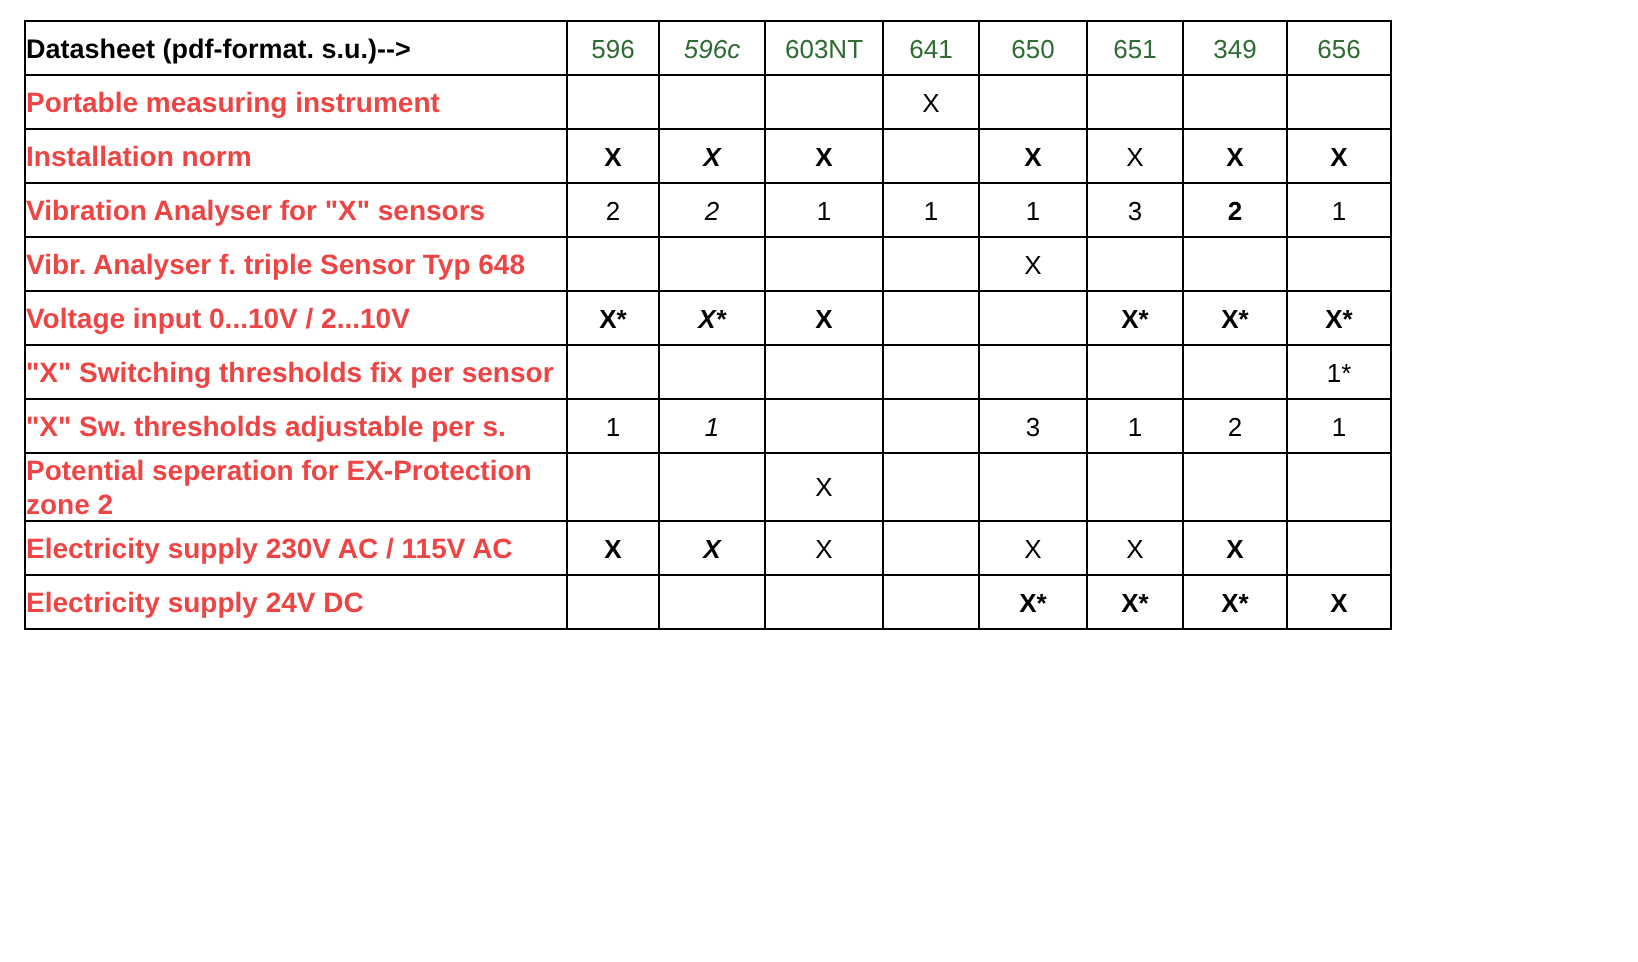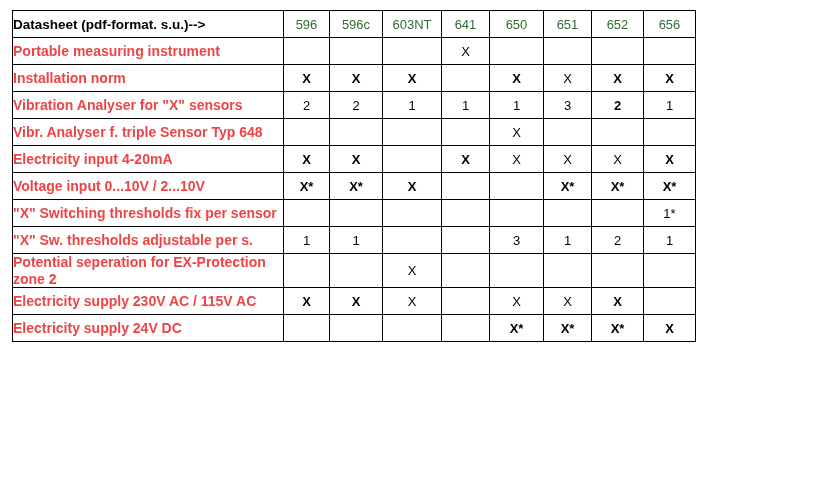--- a/index.html
+++ b/index.html
@@ -60,21 +60,21 @@
   td.mark {
     text-align: center;
     font-size: 13px;
     color: #000000;
     font-weight: normal;
   }
   td.mark.b {
     font-weight: bold;
   }
   .c0 { width: 46px; margin-left: 28px; }
-  .c1 { width: 53px; }
+  .c1 { width: 53px; font-style: italic; }
   .c2 { width: 59px; }
   .c3 { width: 48px; }
   .c4 { width: 54px; }
   .c5 { width: 48px; margin-left: 24px; }
   .c6 { width: 52px; }
   .c7 { width: 52px; }
   .tall td { height: 42px; }
 </style>
 </head>
 <body>
@@ -83,21 +83,21 @@
   <table class="datasheet">
     <tbody>
       <tr>
         <td class="titlecell">Datasheet (pdf-format. s.u.)--&gt;</td>
         <td class="colhead c0">596</td>
         <td class="colhead c1">596c</td>
         <td class="colhead c2">603NT</td>
         <td class="colhead c3">641</td>
         <td class="colhead c4">650</td>
         <td class="colhead c5">651</td>
-        <td class="colhead c6">652</td>
+        <td class="colhead c6">349</td>
         <td class="colhead c7">656</td>
       </tr>
 
       <tr>
         <td class="rowlabel">Portable measuring instrument</td>
         <td class="mark c0"></td>
         <td class="mark c1"></td>
         <td class="mark c2"></td>
         <td class="mark c3">X</td>
         <td class="mark c4"></td>
@@ -135,31 +135,20 @@
         <td class="mark c0"></td>
         <td class="mark c1"></td>
         <td class="mark c2"></td>
         <td class="mark c3"></td>
         <td class="mark c4">X</td>
         <td class="mark c5"></td>
         <td class="mark c6"></td>
         <td class="mark c7"></td>
       </tr>
 
-      <tr>
-        <td class="rowlabel">Electricity input 4-20mA</td>
-        <td class="mark b c0">X</td>
-        <td class="mark b c1">X</td>
-        <td class="mark c2"></td>
-        <td class="mark b c3">X</td>
-        <td class="mark c4">X</td>
-        <td class="mark c5">X</td>
-        <td class="mark c6">X</td>
-        <td class="mark b c7">X</td>
-      </tr>
 
       <tr>
         <td class="rowlabel">Voltage input 0...10V / 2...10V</td>
         <td class="mark b c0">X*</td>
         <td class="mark b c1">X*</td>
         <td class="mark b c2">X</td>
         <td class="mark c3"></td>
         <td class="mark c4"></td>
         <td class="mark b c5">X*</td>
         <td class="mark b c6">X*</td>

